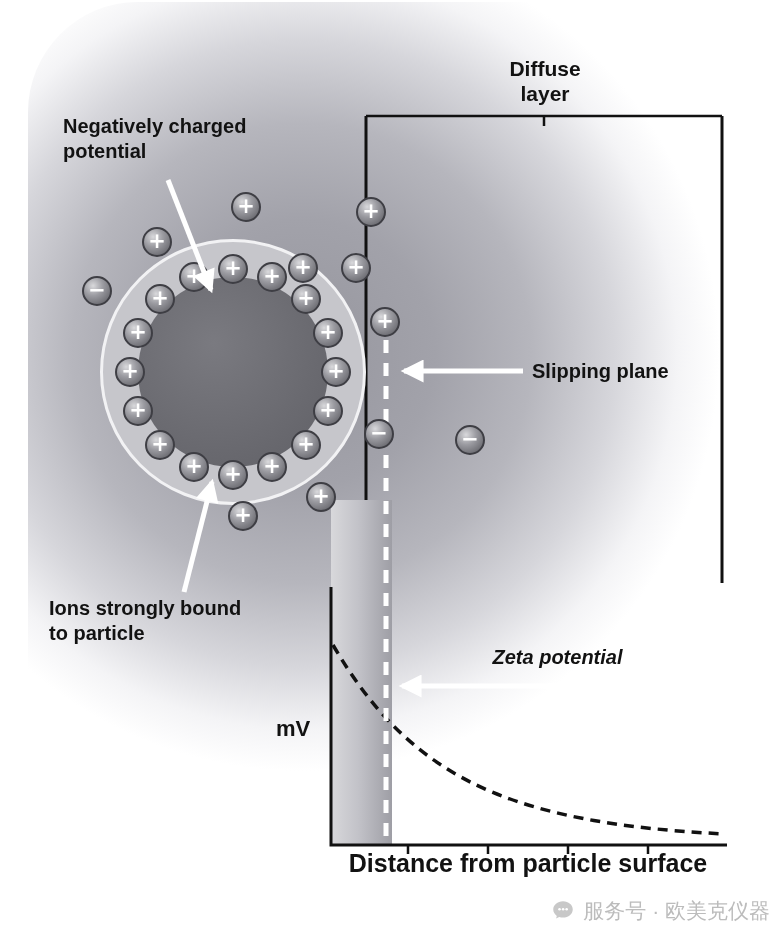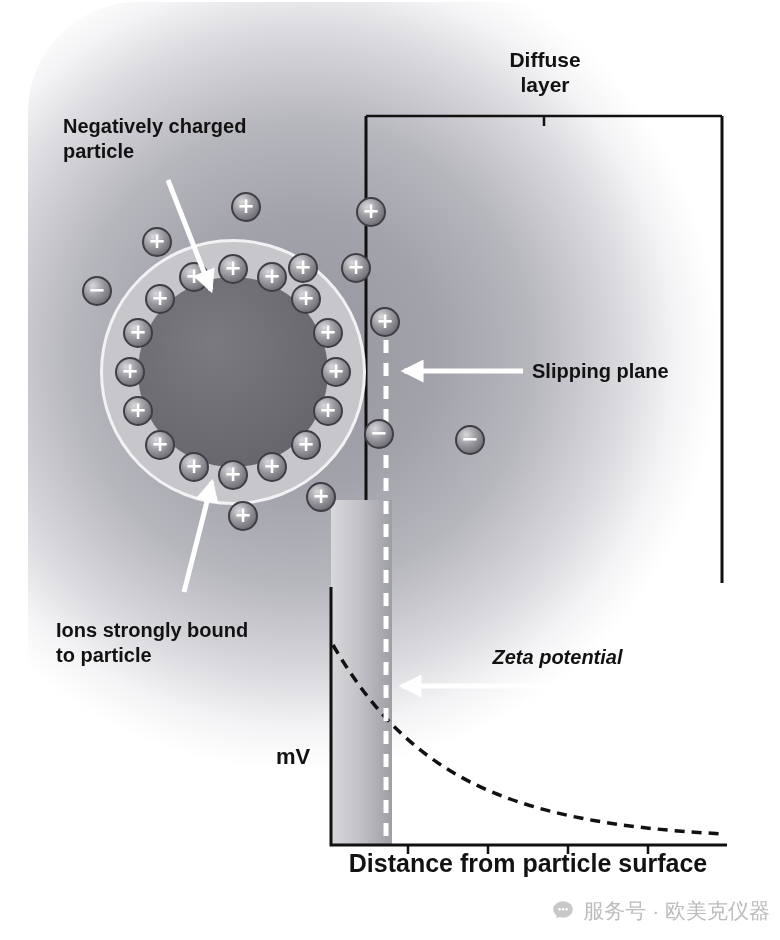--- a/index.html
+++ b/index.html
@@ -92,29 +92,29 @@
       <marker id="ah" viewBox="0 0 10 10" refX="8.5" refY="5" markerWidth="5" markerHeight="4.6" orient="auto-start-reverse">
         <path d="M0,0 L10,5 L0,10 z" fill="#ffffff"></path>
       </marker>
     </defs>
     <path d="M168 180 L211 290" stroke="#fff" stroke-width="5" fill="none" marker-end="url(#ah)"></path>
     <path d="M184 592 L212 482" stroke="#fff" stroke-width="5" fill="none" marker-end="url(#ah)"></path>
     <path d="M523 371 L404 371" stroke="#fff" stroke-width="5" fill="none" marker-end="url(#ah)"></path>
     <path d="M402 686 L712 686" stroke="#fff" stroke-width="5" fill="none" marker-start="url(#ah)" marker-end="url(#ah)"></path>
   </svg>
 
-  <div class="label center" style="left:480px;top:47px;width:130px;font-size:21px;">Diffuse
+  <div class="label center" style="left:480px;top:56px;width:130px;font-size:21px;">Diffuse
 layer</div>
   <div class="label" style="left:63px;top:114px;">Negatively charged
-particle</div>
+potential</div>
   <div class="label" style="left:532px;top:359px;">Slipping plane</div>
-  <div class="label" style="left:56px;top:596px;margin-top:22px;">Ions strongly bound
+  <div class="label" style="left:49px;top:596px;">Ions strongly bound
 to particle</div>
   <div class="label center" style="left:470px;top:645px;width:175px;font-style:italic;">Zeta potential</div>
-  <div class="label" style="left:276px;top:716px;font-size:22px;margin-top:28px;">mV</div>
+  <div class="label" style="left:276px;top:716px;font-size:22px;">mV</div>
   <div class="label center" style="left:330px;top:851px;width:396px;font-size:25px;">Distance from particle surface</div>
 
   <div class="watermark">
     <svg width="26" height="26" viewBox="0 0 24 24">
       <path d="M12 3C6.9 3 3 6.4 3 10.6c0 2.4 1.3 4.5 3.3 5.9L5.6 19l2.9-1.5c1.1.3 2.3.5 3.5.5 5.1 0 9-3.4 9-7.5S17.1 3 12 3z" fill="#c8c8c8"></path>
       <circle cx="8.8" cy="10.4" r="1.2" fill="#fff"></circle>
       <circle cx="12.1" cy="10.4" r="1.2" fill="#fff"></circle>
       <circle cx="15.4" cy="10.4" r="1.2" fill="#fff"></circle>
     </svg>
     <span>服务号 · 欧美克仪器</span>

